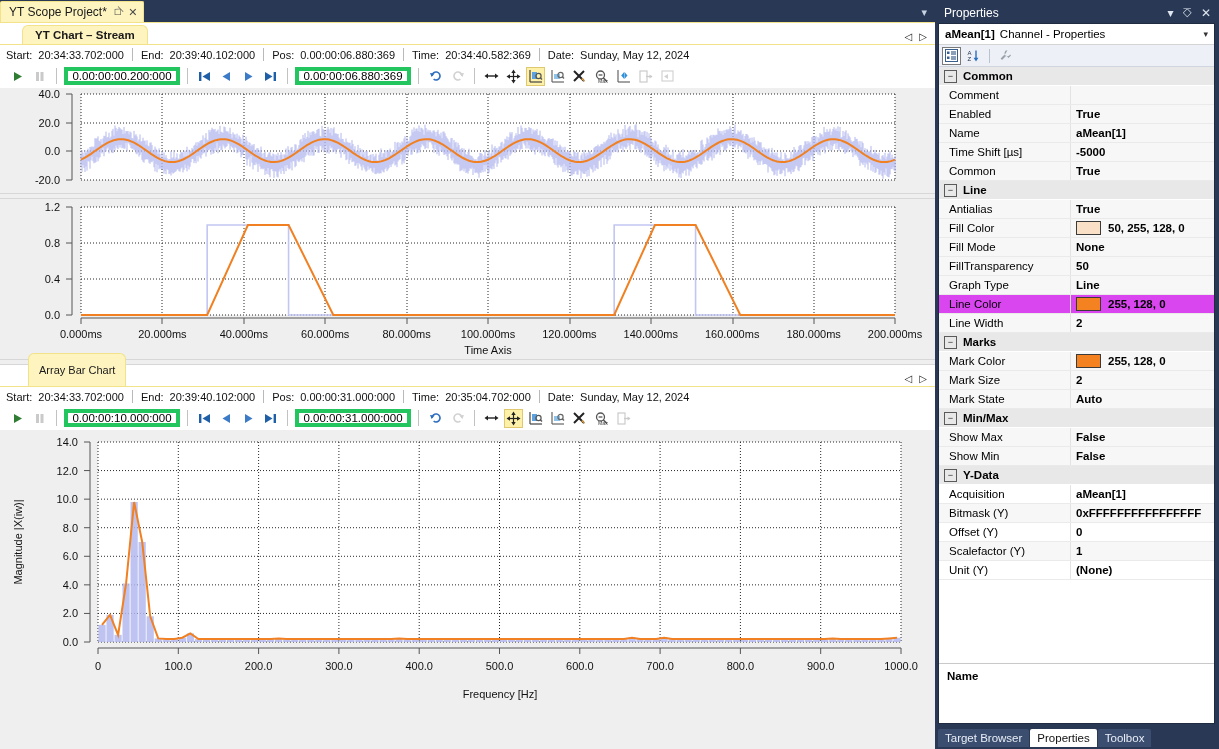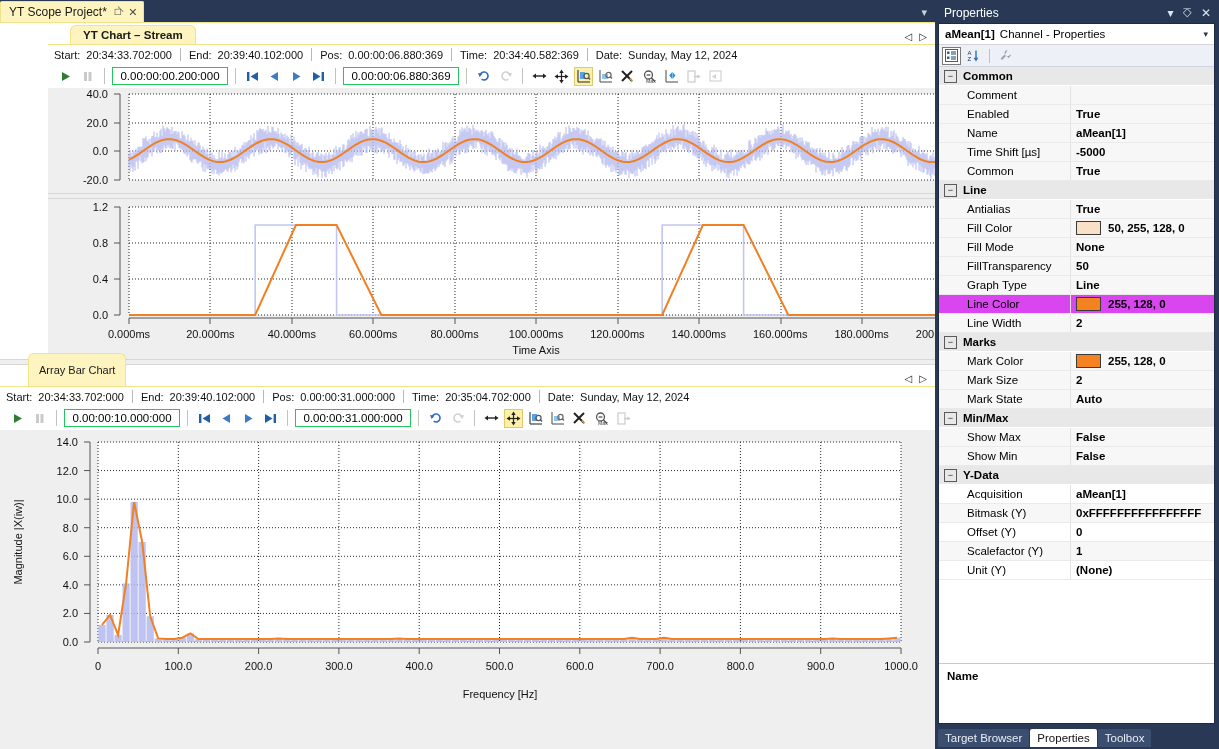--- a/index.html
+++ b/index.html
@@ -160,21 +160,21 @@
     width: 19px; height: 19px;
     display: flex; align-items: center; justify-content: center;
     border: 1px solid transparent;
     box-sizing: border-box;
     cursor: pointer;
   }
   .tb-btn.active { background:#fdf0a8; border:1px solid #e0c870; }
   .tb-btn.disabled { opacity: .38; }
   .tb-field {
     height: 18px;
-    border: 1px solid #22c55e;
+    border: 4px solid #22c55e;
     background: #fff;
     font-size: 11.5px;
     padding: 0 4px;
     display: flex;
     align-items: center;
     justify-content: center;
     min-width: 116px;
     box-sizing: border-box;
     color: #000;
     font-family: "Liberation Sans", sans-serif;
@@ -270,21 +270,21 @@
     margin-left: 3px;
     background: #e8e8e8;
     cursor: pointer;
     font-weight: normal;
     color: #222;
   }
   .grid-row.prop { border-bottom: 1px solid #eaeaea; }
   .grid-row.prop:nth-child(even) { background: #f7f7f7; }
   .cell-name {
     width: 132px;
-    padding-left: 28px;
+    padding-left: 10px;
     box-sizing: border-box;
     border-right: 1px solid #e3e3e3;
     height: 100%;
     display:flex; align-items:center;
     white-space: nowrap;
     overflow: hidden;
   }
   .cell-val {
     flex: 1 1 auto;
     padding-left: 5px;
@@ -346,21 +346,21 @@
       <div class="doc-tab">
         <span class="tab-title">YT Scope Project*</span>
         <span class="tab-icon tab-pin">⎏</span>
         <span class="tab-icon">✕</span>
       </div>
       <div class="doc-tabstrip-right">▾</div>
     </div>
 
     <div class="doc-body">
 
-      <div class="chart-panel" style="flex:0 0 auto;padding-left:48px;">
+      <div class="chart-panel" style="flex:0 0 auto;">
 
         <div class="panel-tabrow">
           <div class="panel-tab">
             <span>YT Chart – Stream</span>
           </div>
           <div class="panel-tabrow-nav">
             <span>◁</span>
             <span>▷</span>
           </div>
         </div>

